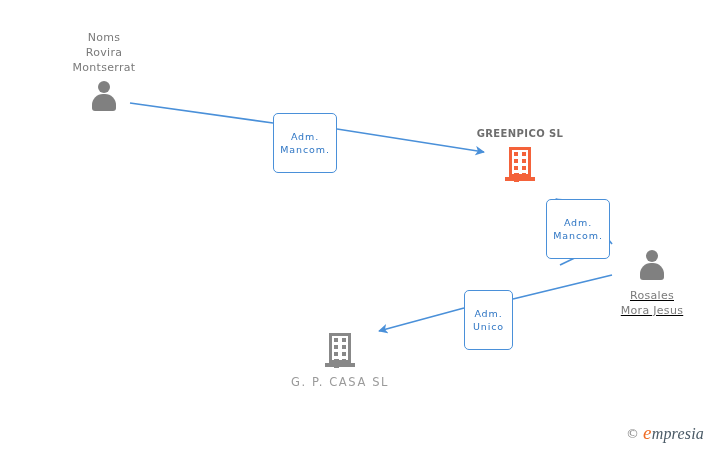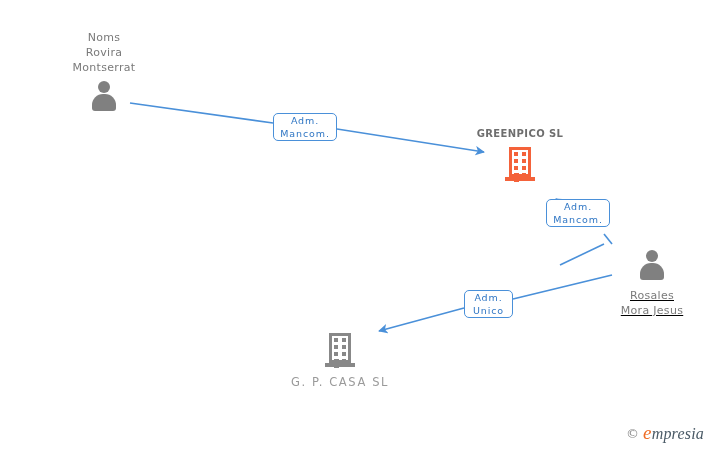--- a/index.html
+++ b/index.html
@@ -125,21 +125,21 @@
     position: absolute;
     box-sizing: border-box;
     border: 1.5px solid #4a90d9;
     border-radius: 5px;
     background: #ffffff;
     color: #2f76c4;
     font-size: 9.5px;
     line-height: 13px;
     text-align: center;
     letter-spacing: 0.9px;
-    padding: 0 6px;
+    padding: 16px 6px;
     white-space: pre-line;
     z-index: 5;
   }
 
   
   #watermark {
     position: absolute;
     right: 8px;
     bottom: 6px;
     display: flex;

